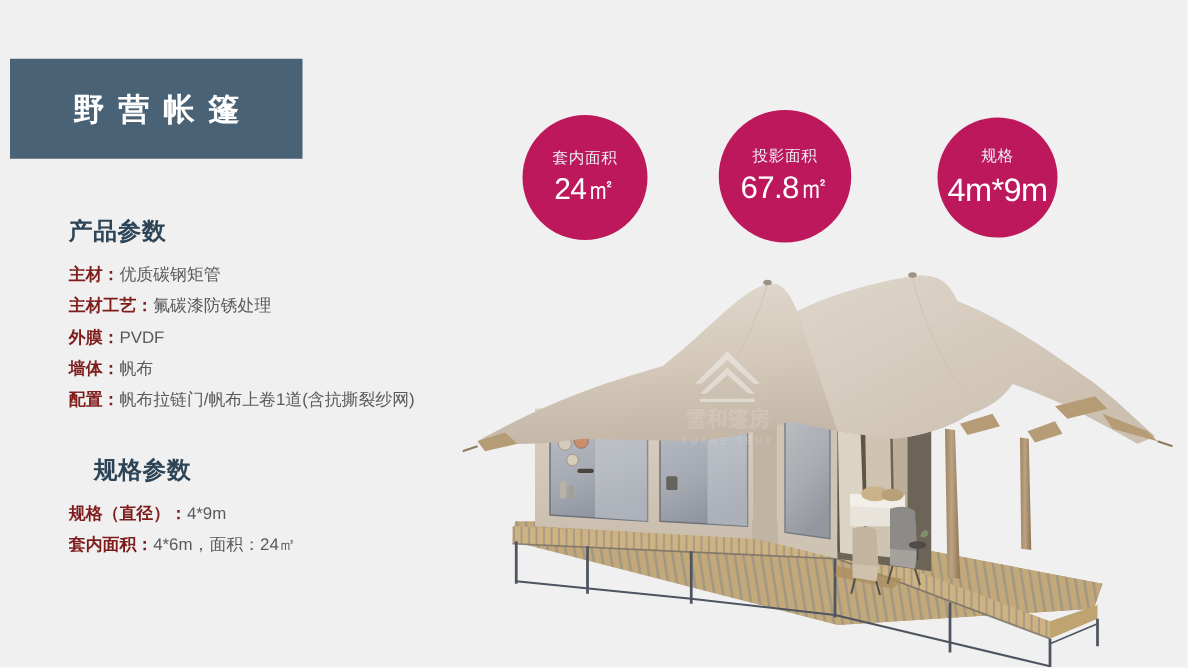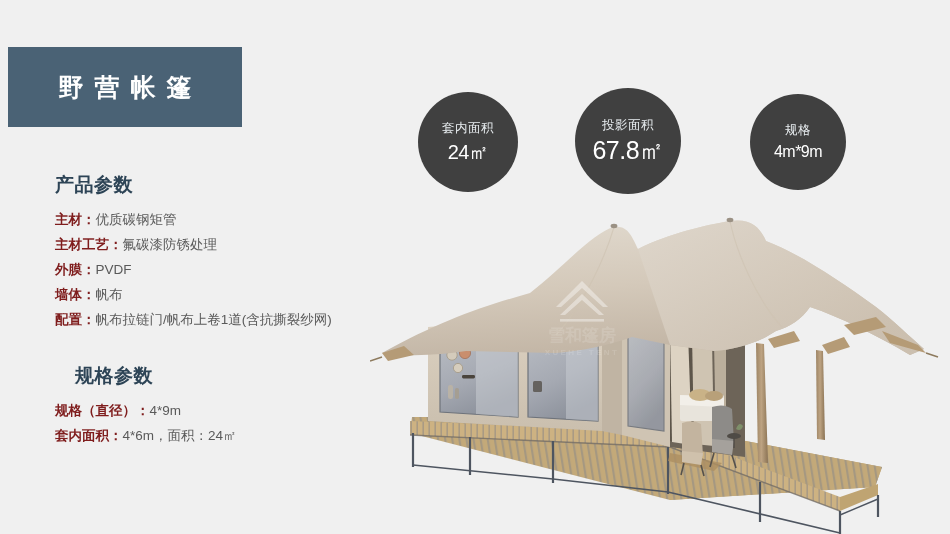--- a/index.html
+++ b/index.html
@@ -46,43 +46,43 @@
     line-height:25px;
     white-space:nowrap;
     color:#595959;
   }
   .spec-k{font-weight:bold;color:#7f1d1d;}
   .spec-v{color:#5a5a5a;}
   
   .badge{
     position:absolute;
     border-radius:50%;
-    background:#404040;
+    background:#be185d;
     color:#ffffff;
     display:flex;flex-direction:column;
     align-items:center;justify-content:center;
     box-sizing:border-box;
   }
   .badge .b-label{
     font-size:12.5px;
     line-height:1;
     margin-bottom:7px;
     color:#e9eef1;
     letter-spacing:.5px;
   }
   .badge .b-value{
-    font-size:20px;
+    font-size:24px;
     font-weight:300;
     line-height:1;
     letter-spacing:-.5px;
   }
   #badge-1{left:418px;top:92px;width:100px;height:100px;}
   #badge-2{left:575px;top:88px;width:106px;height:106px;}
   #badge-3{left:750px;top:94px;width:96px;height:96px;}
-  #badge-3 .b-value{font-size:16px;}
+  #badge-3 .b-value{font-size:26px;}
   #badge-2 .b-value{font-size:25px;}
   
   .illu{
     position:absolute;left:370px;top:195px;
     width:580px;height:339px;
   }
   .illu svg{display:block;width:100%;height:100%;}
   .wm-text{
     fill:#ffffff;opacity:.34;
     font-family:"Liberation Sans",sans-serif;

